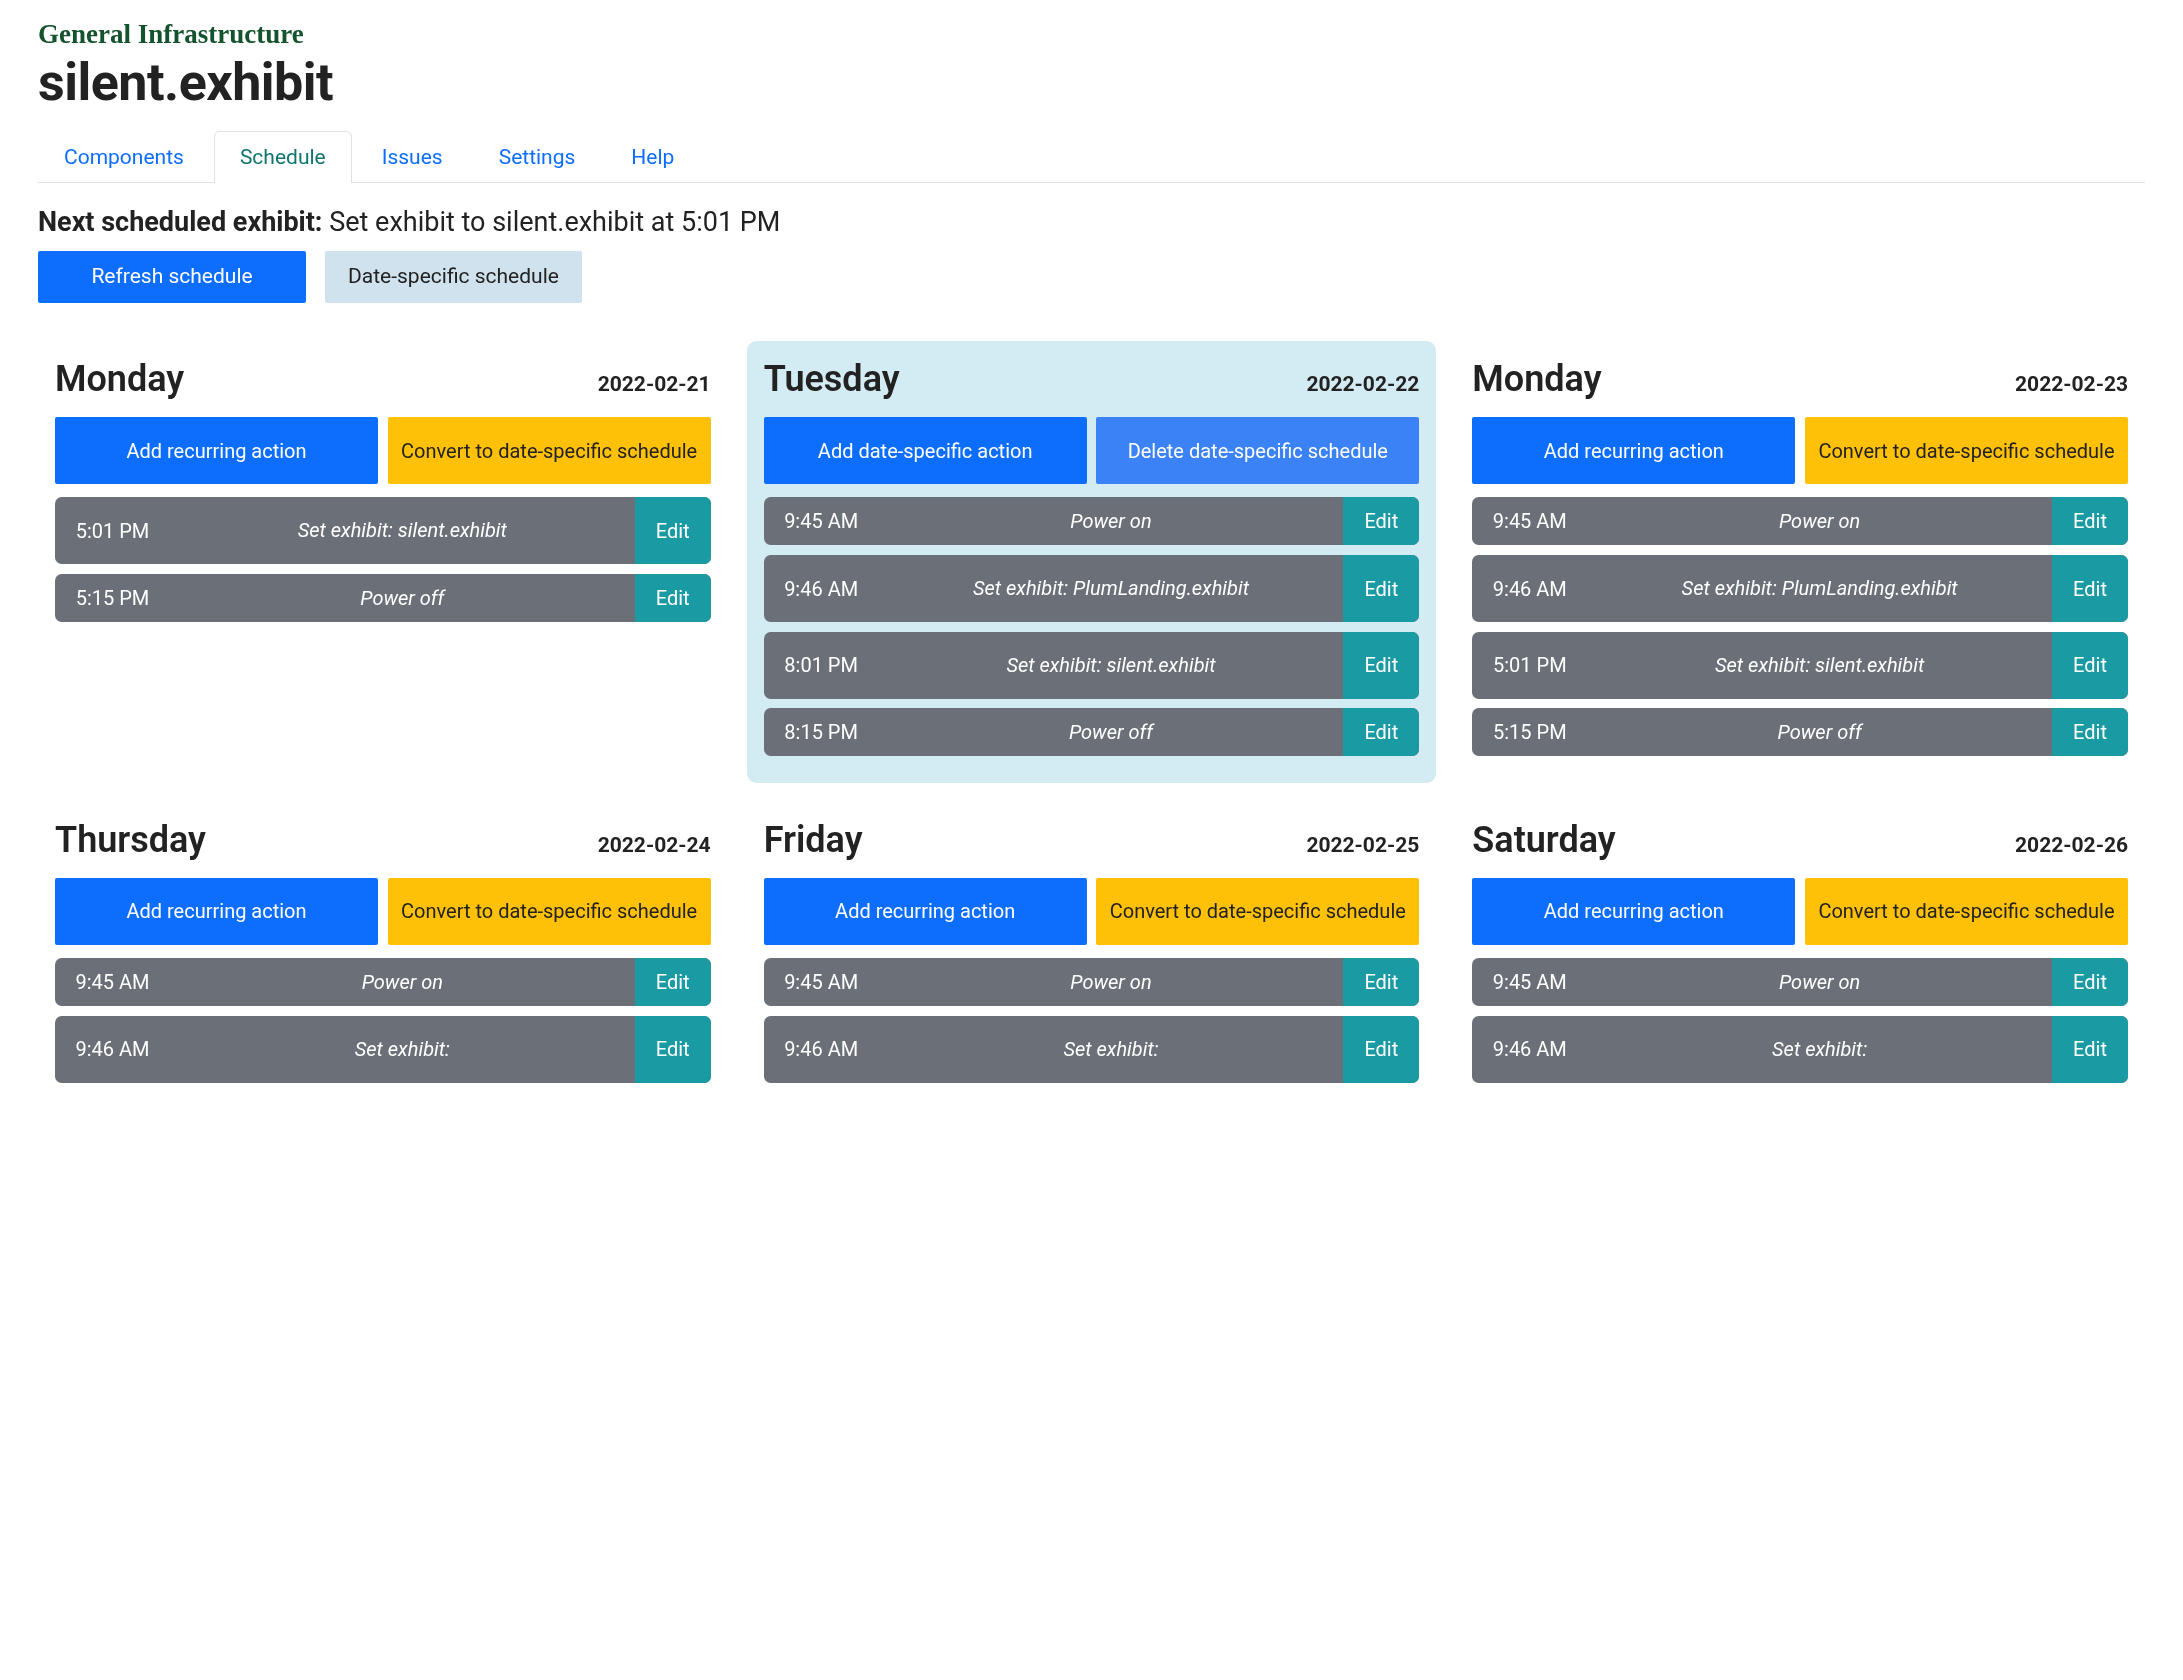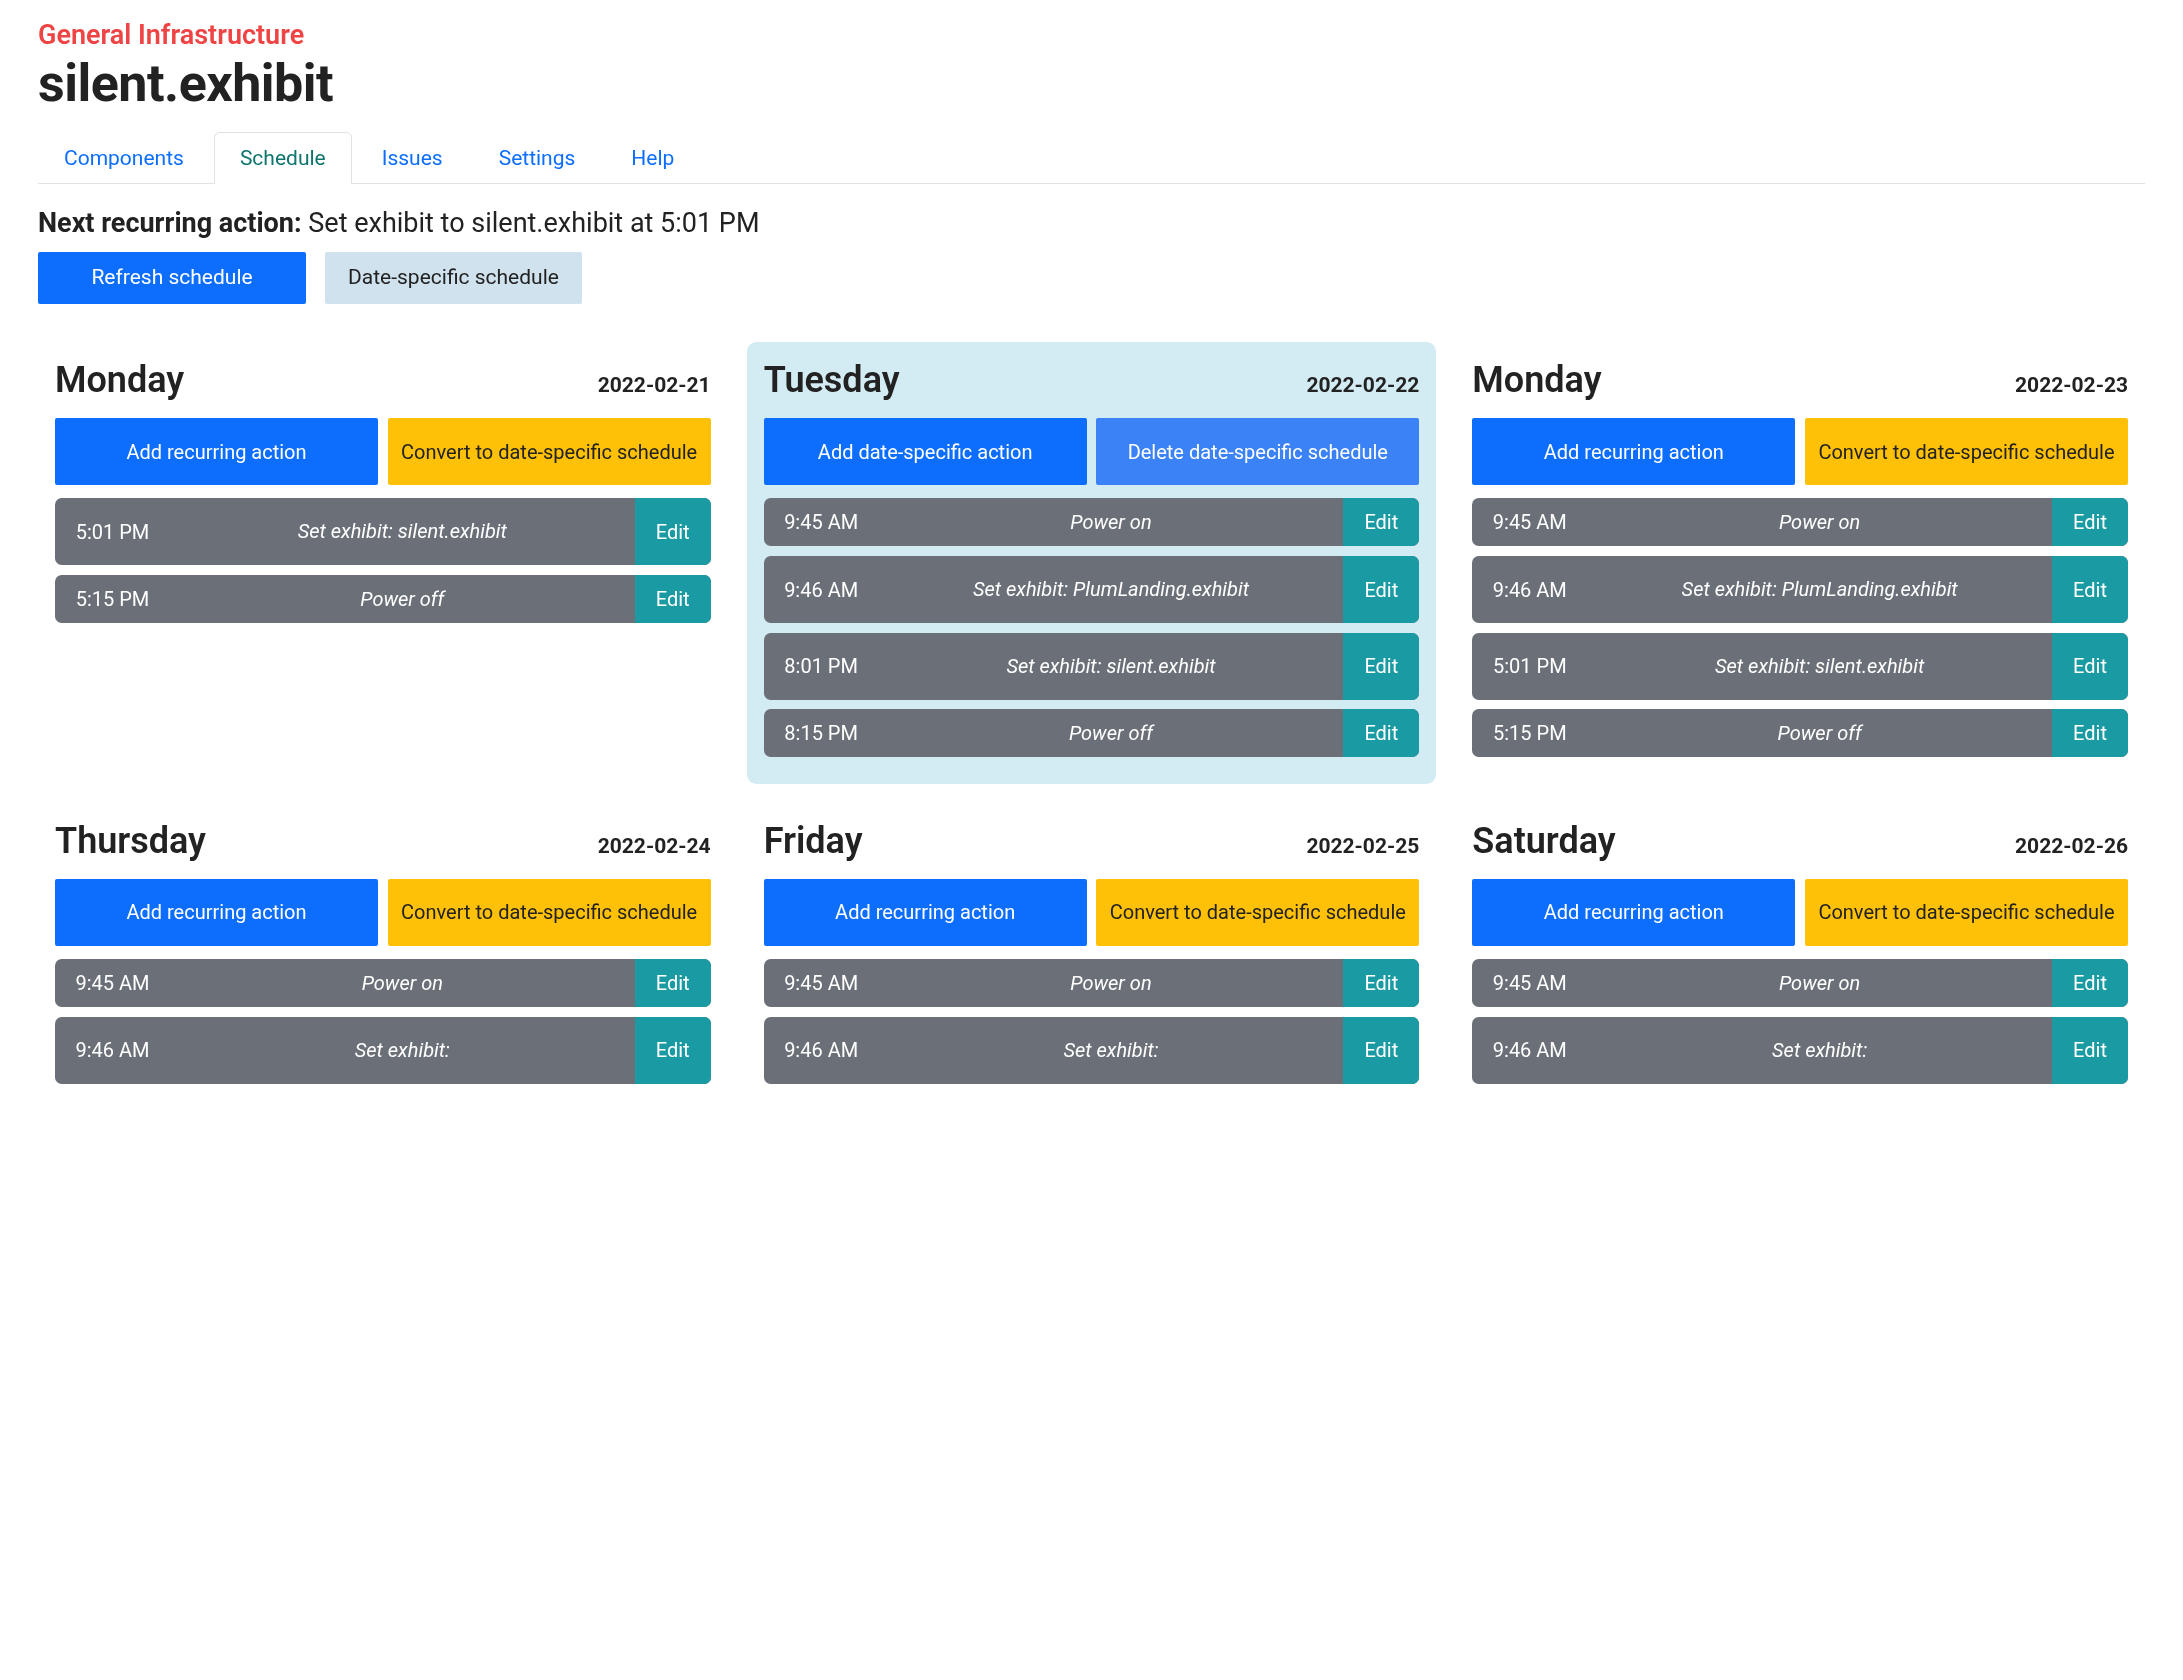--- a/index.html
+++ b/index.html
@@ -10,22 +10,23 @@
     background: #fff;
     color: #222;
   }
   .page {
     padding: 19px 38px;
     max-width: 2183px;
   }
   .breadcrumb {
     font-size: 27px;
     font-weight: 600;
-    color: #ef4444;
+    color: #14532d;
     margin-bottom: 1.9px;
+    font-family: Liberation Serif, serif;
   }
   .title {
     font-size: 52px;
     font-weight: 700;
     margin: 0 0 17px 0;
     letter-spacing: -0.5px;
   }
   .tabs {
     display: flex;
     border-bottom: 1px solid #e2e2e2;
@@ -159,21 +160,21 @@
 
   <div class="tabs" id="tabs">
       <div class="tab">Components</div>
       <div class="tab active">Schedule</div>
       <div class="tab">Issues</div>
       <div class="tab">Settings</div>
       <div class="tab">Help</div>
     </div>
 
   <div class="next-action">
-    <span class="label">Next recurring action:</span>
+    <span class="label">Next scheduled exhibit:</span>
     <span>Set exhibit to silent.exhibit at 5:01 PM</span>
   </div>
 
   <div class="btn-row">
     <button class="btn btn-primary" style="min-width:268px">Refresh schedule</button>
     <button class="btn btn-lightblue" style="min-width:220px">Date-specific schedule</button>
   </div>
 
   <div class="days" id="days">
       <div class="day">

